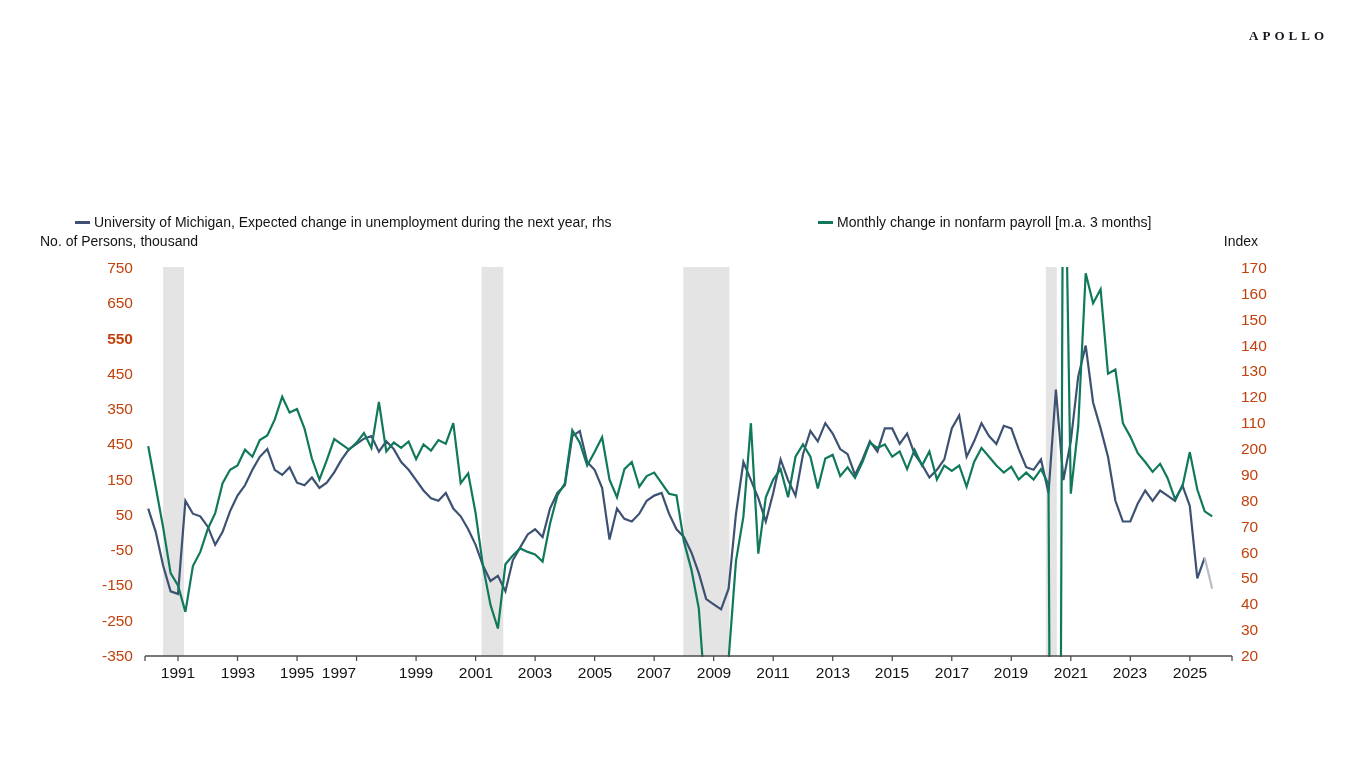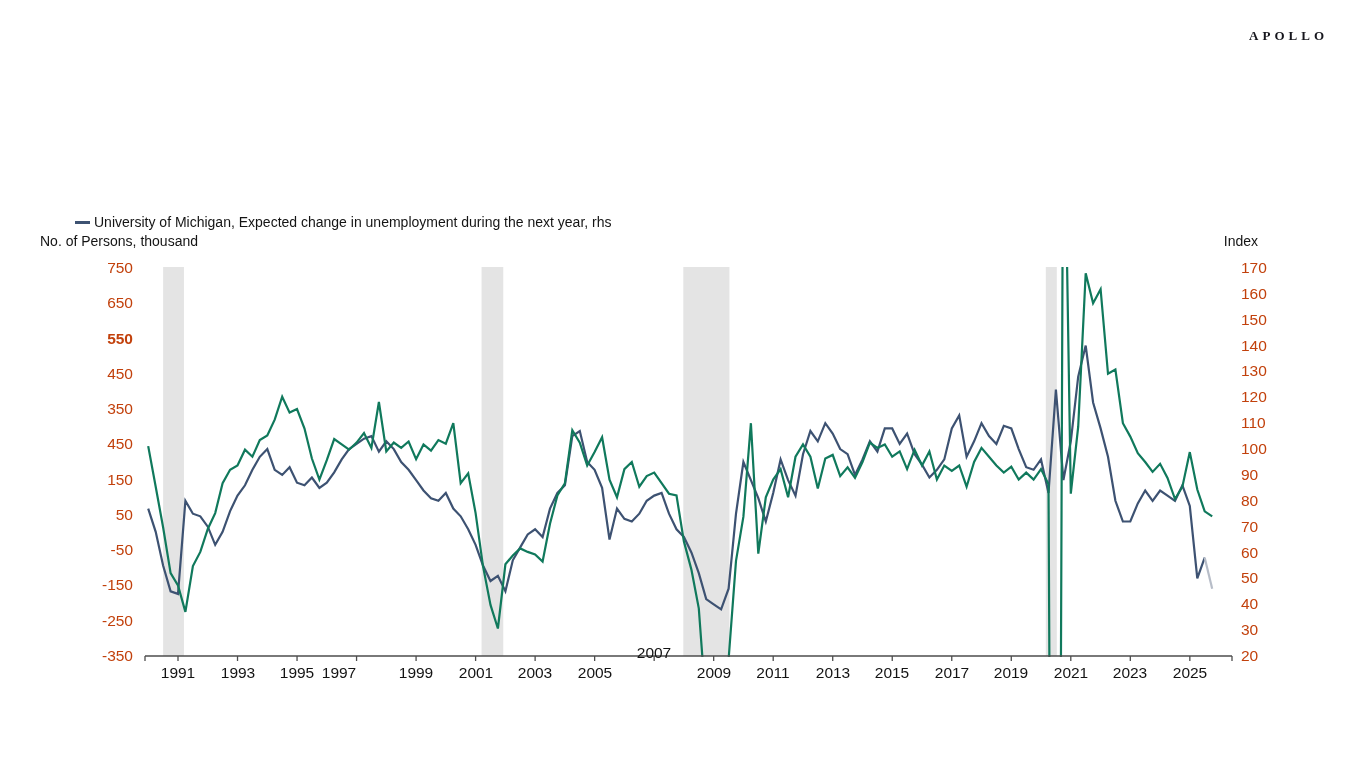--- a/index.html
+++ b/index.html
@@ -25,20 +25,24 @@
 <body>
 
 <div class="slide">
 
   <div class="brand">APOLLO</div>
 
 
   <div class="legend-item" style="left:75px;">
     <span class="dash" id="dash0" style="background: rgb(61, 82, 114);"></span>
     <span>University of Michigan, Expected change in unemployment during the next year, rhs</span>
+  </div>
+  <div class="legend-item" style="left:818px;">
+    <span class="dash" id="dash1" style="background: rgb(16, 121, 92);"></span>
+    <span>Monthly change in nonfarm payroll [m.a. 3 months]</span>
   </div>
 
   <div class="axis-unit" id="axisUnitLeft">No. of Persons, thousand</div>
   <div class="axis-unit" id="axisUnitRight">Index</div>
 
   <svg id="chart" width="1366" height="768" viewBox="0 0 1366 768">
     <defs>
       <clipPath id="plotClip">
           <rect x="145" y="267" width="1088" height="390"></rect>
         </clipPath>
@@ -92,38 +96,38 @@
       <div class="ylab left" style="left:89px;top:576px;">-150</div>
       <div class="ylab left" style="left:89px;top:612px;">-250</div>
       <div class="ylab left" style="left:89px;top:647px;">-350</div>
       <div class="ylab right" style="left:1241px;top:259px;">170</div>
       <div class="ylab right" style="left:1241px;top:285px;">160</div>
       <div class="ylab right" style="left:1241px;top:311px;">150</div>
       <div class="ylab right" style="left:1241px;top:337px;">140</div>
       <div class="ylab right" style="left:1241px;top:362px;">130</div>
       <div class="ylab right" style="left:1241px;top:388px;">120</div>
       <div class="ylab right" style="left:1241px;top:414px;">110</div>
-      <div class="ylab right" style="left:1241px;top:440px;">100</div>
+      <div class="ylab right" style="left:1241px;top:440px;">200</div>
       <div class="ylab right" style="left:1241px;top:466px;">90</div>
       <div class="ylab right" style="left:1241px;top:492px;">80</div>
       <div class="ylab right" style="left:1241px;top:518px;">70</div>
       <div class="ylab right" style="left:1241px;top:544px;">60</div>
       <div class="ylab right" style="left:1241px;top:569px;">50</div>
       <div class="ylab right" style="left:1241px;top:595px;">40</div>
       <div class="ylab right" style="left:1241px;top:621px;">30</div>
       <div class="ylab right" style="left:1241px;top:647px;">20</div>
       <div class="xlab" style="left:178px;top:664px;">1991</div>
       <div class="xlab" style="left:238px;top:664px;">1993</div>
       <div class="xlab" style="left:297px;top:664px;">1995</div>
       <div class="xlab" style="left:339px;top:664px;">1997</div>
       <div class="xlab" style="left:416px;top:664px;">1999</div>
       <div class="xlab" style="left:476px;top:664px;">2001</div>
       <div class="xlab" style="left:535px;top:664px;">2003</div>
       <div class="xlab" style="left:595px;top:664px;">2005</div>
-      <div class="xlab" style="left:654px;top:644px;">2007</div>
+      <div class="xlab" style="left:654px;top:664px;">2007</div>
       <div class="xlab" style="left:714px;top:664px;">2009</div>
       <div class="xlab" style="left:773px;top:664px;">2011</div>
       <div class="xlab" style="left:833px;top:664px;">2013</div>
       <div class="xlab" style="left:892px;top:664px;text-align:right;">2015</div>
       <div class="xlab" style="left:952px;top:664px;">2017</div>
       <div class="xlab" style="left:1011px;top:664px;">2019</div>
       <div class="xlab" style="left:1071px;top:664px;">2021</div>
       <div class="xlab" style="left:1130px;top:664px;">2023</div>
       <div class="xlab" style="left:1190px;top:664px;">2025</div>
     </div>

